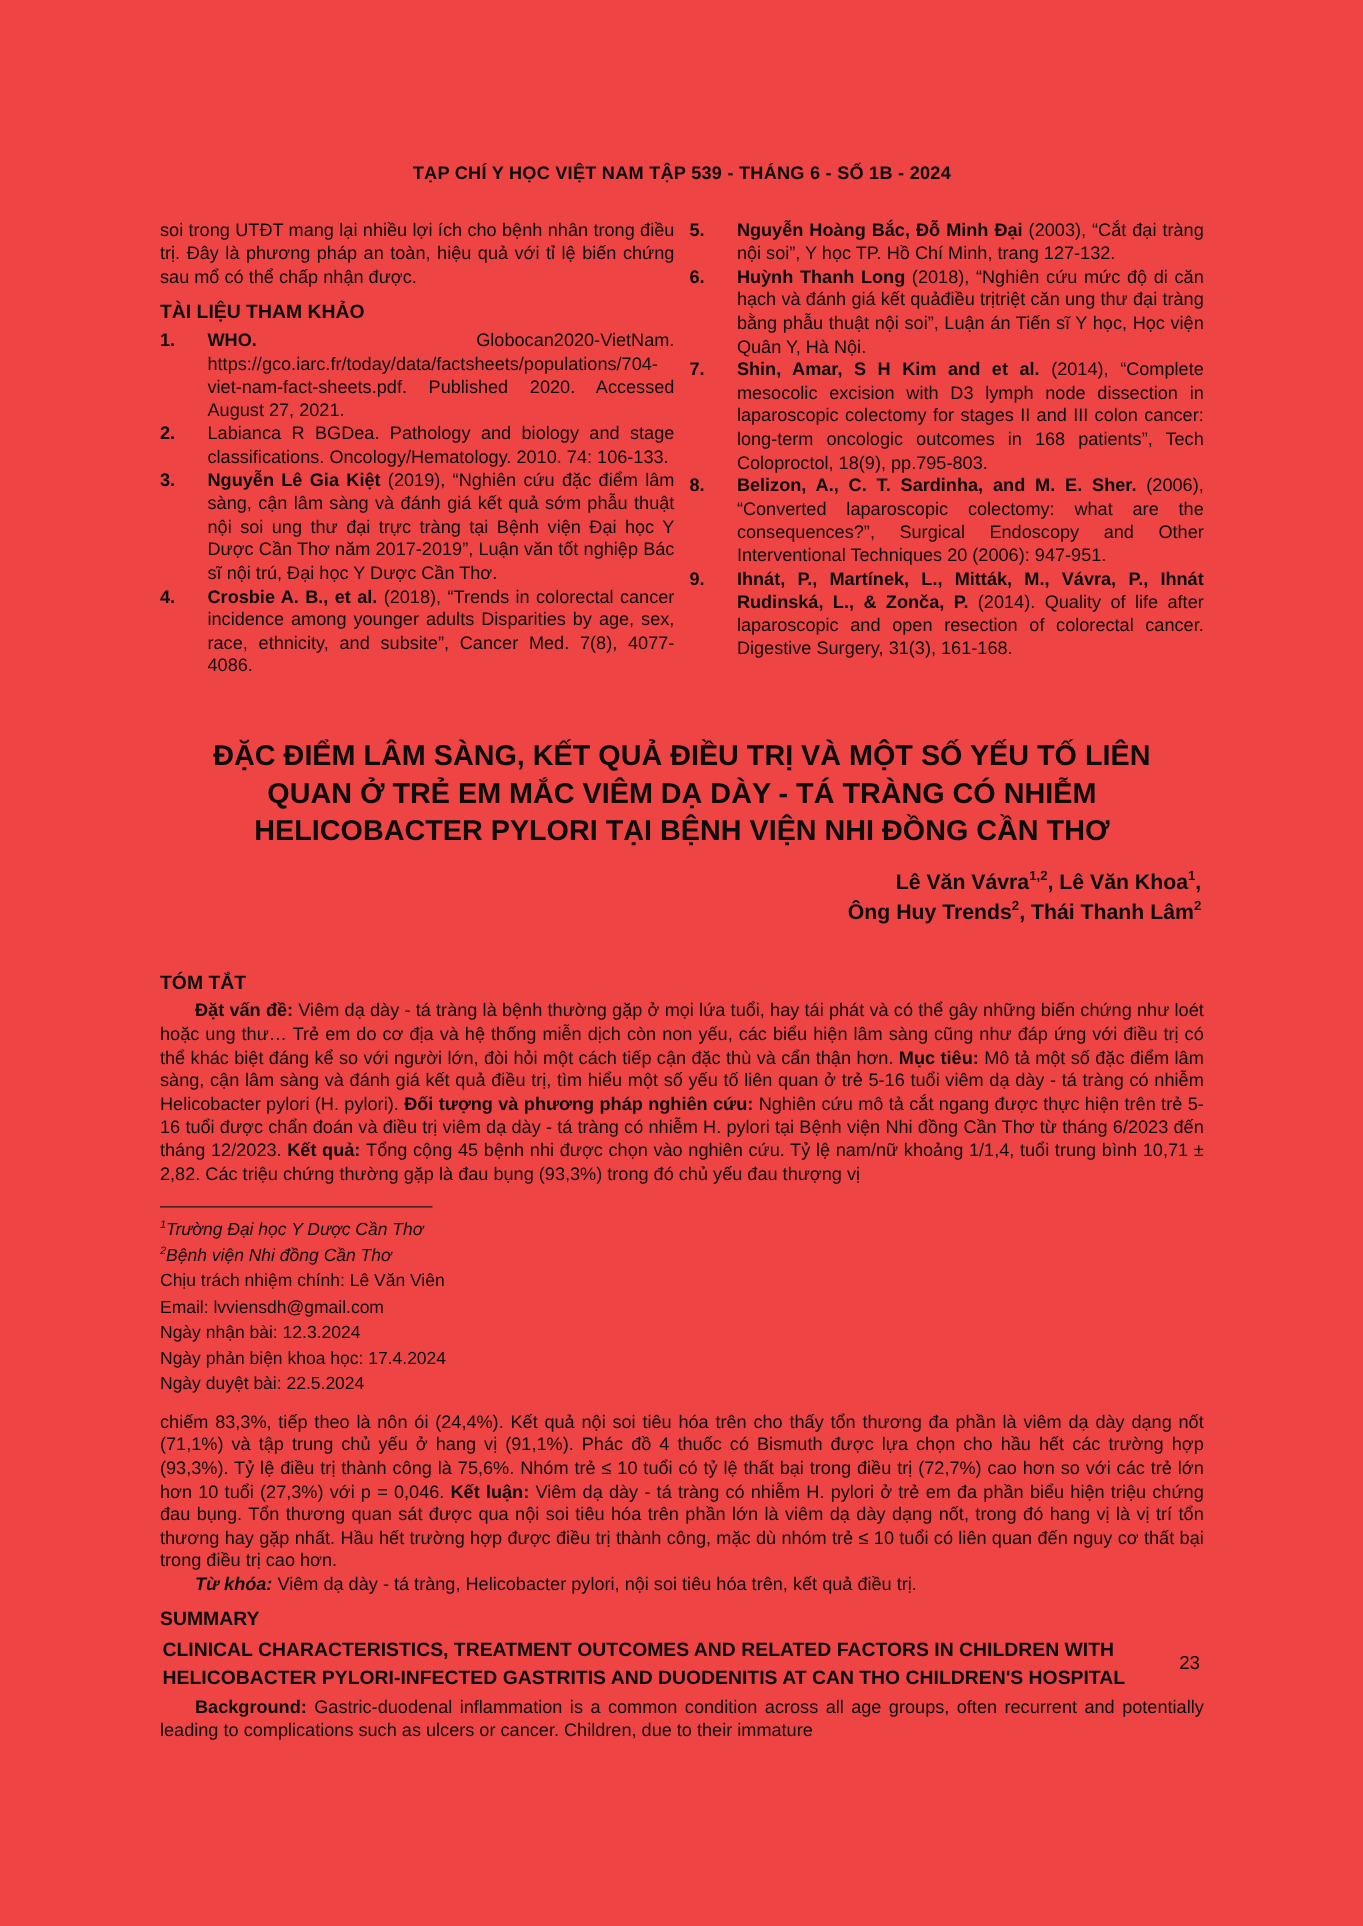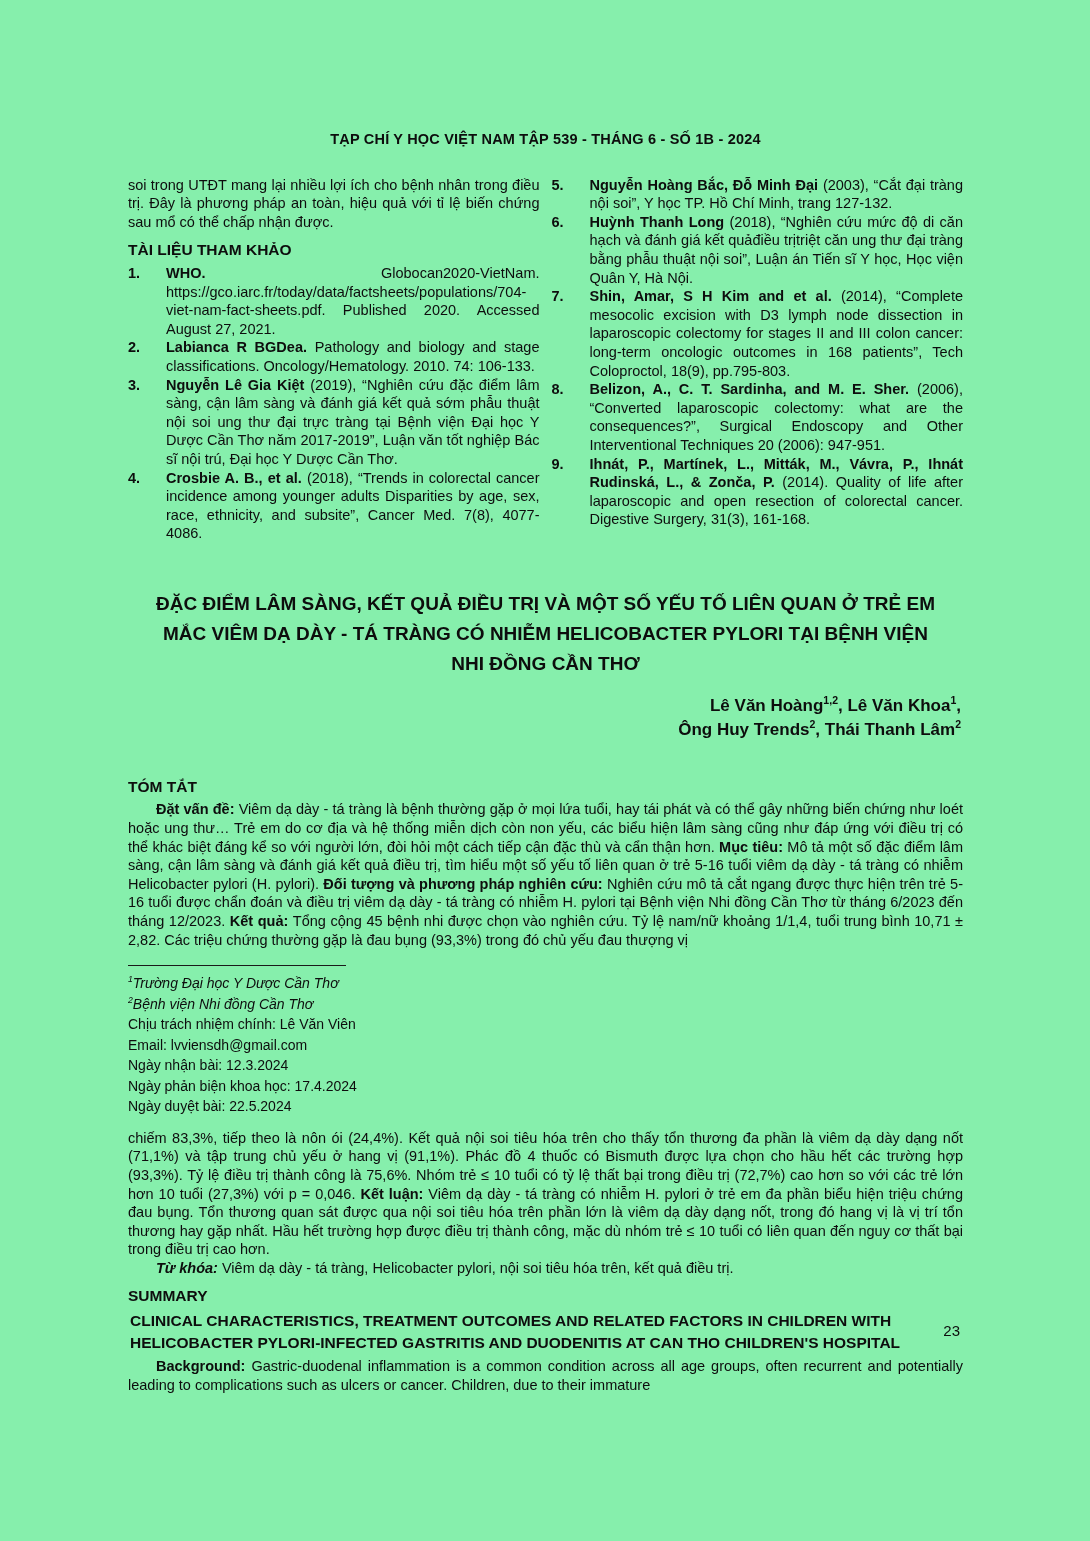--- a/index.html
+++ b/index.html
@@ -1,21 +1,21 @@
 <!DOCTYPE html>
 <html><head>
 <meta charset="utf-8">
 <style>
   * { margin: 0; padding: 0; box-sizing: border-box; }
   html, body { background: #9a9a9a; }
   .page {
     width: 1090px;
     height: 1541px;
     margin: 0 auto;
-    background: #86efac;
+    background: #ef4444;
     position: relative;
     padding: 130px 127px 0 128px;
     font-family: "Liberation Sans", "DejaVu Sans", sans-serif;
     font-size: 14.5px;
     line-height: 18.6px;
     color: #0d0d0d;
     overflow: hidden;
   }
   .running-header {
     text-align: center;
@@ -46,21 +46,21 @@
     font-weight: bold;
     display: inline-block;
     width: 38px;
     text-indent: 0;
   }
 
   .article-title {
     margin-top: 46px;
     text-align: center;
     font-weight: bold;
-    font-size: 19px;
+    font-size: 23px;
     line-height: 30px;
     padding: 0 26px;
   }
   .authors {
     margin-top: 15px;
     text-align: right;
     font-weight: bold;
     font-size: 17px;
     line-height: 24px;
     padding-right: 2px;
@@ -101,38 +101,38 @@
 <div class="page">
 
   <div class="running-header">TẠP CHÍ Y HỌC VIỆT NAM TẬP 539 - THÁNG 6 - SỐ 1B - 2024</div>
 
   <section class="cols">
     <div class="col">
       <p class="para noindent">soi trong UTĐT mang lại nhiều lợi ích cho bệnh nhân trong điều trị. Đây là phương pháp an toàn, hiệu quả với tỉ lệ biến chứng sau mổ có thể chấp nhận được.</p>
       <h2 class="sec-heading">TÀI LIỆU THAM KHẢO</h2>
 
       <div class="ref"><span class="ref-num">1.</span><span class="ref-text"><span style="font-weight: bold;">WHO.</span><span> Globocan2020-VietNam. https://gco.iarc.fr/today/data/factsheets/populations/704-viet-nam-fact-sheets.pdf. Published 2020. Accessed August 27, 2021.</span></span></div>
-      <div class="ref"><span class="ref-num">2.</span><span class="ref-text"><span style="font-weight: bold;">Labianca R BGDea.</span><span> Pathology and biology and stage classifications. Oncology/Hematology. 2010. 74: 106-133.</span></span></div>
+      <div class="ref"><span class="ref-num">2.</span><span class="ref-text"><span style="font-weight: normal;">Labianca R BGDea.</span><span> Pathology and biology and stage classifications. Oncology/Hematology. 2010. 74: 106-133.</span></span></div>
       <div class="ref"><span class="ref-num">3.</span><span class="ref-text"><span style="font-weight: bold;">Nguyễn Lê Gia Kiệt</span><span> (2019), “Nghiên cứu đặc điểm lâm sàng, cận lâm sàng và đánh giá kết quả sớm phẫu thuật nội soi ung thư đại trực tràng tại Bệnh viện Đại học Y Dược Cần Thơ năm 2017-2019”, Luận văn tốt nghiệp Bác sĩ nội trú, Đại học Y Dược Cần Thơ.</span></span></div>
       <div class="ref"><span class="ref-num">4.</span><span class="ref-text"><span style="font-weight: bold;">Crosbie A. B., et al.</span><span> (2018), “Trends in colorectal cancer incidence among younger adults Disparities by age, sex, race, ethnicity, and subsite”, Cancer Med. 7(8), 4077-4086.</span></span></div>
     </div>
 
     <div class="col">
       <div class="ref"><span class="ref-num">5.</span><span class="ref-text"><span style="font-weight: bold;">Nguyễn Hoàng Bắc, Đỗ Minh Đại</span><span> (2003), “Cắt đại tràng nội soi”, Y học TP. Hồ Chí Minh, trang 127-132.</span></span></div>
       <div class="ref"><span class="ref-num">6.</span><span class="ref-text"><span style="font-weight: bold;">Huỳnh Thanh Long</span><span> (2018), “Nghiên cứu mức độ di căn hạch và đánh giá kết quảđiều trịtriệt căn ung thư đại tràng bằng phẫu thuật nội soi”, Luận án Tiến sĩ Y học, Học viện Quân Y, Hà Nội.</span></span></div>
       <div class="ref"><span class="ref-num">7.</span><span class="ref-text"><span style="font-weight: bold;">Shin, Amar, S H Kim and et al.</span><span> (2014), “Complete mesocolic excision with D3 lymph node dissection in laparoscopic colectomy for stages II and III colon cancer: long-term oncologic outcomes in 168 patients”, Tech Coloproctol, 18(9), pp.795-803.</span></span></div>
       <div class="ref"><span class="ref-num">8.</span><span class="ref-text"><span style="font-weight: bold;">Belizon, A., C. T. Sardinha, and M. E. Sher.</span><span> (2006), “Converted laparoscopic colectomy: what are the consequences?”, Surgical Endoscopy and Other Interventional Techniques 20 (2006): 947-951.</span></span></div>
       <div class="ref"><span class="ref-num">9.</span><span class="ref-text"><span style="font-weight: bold;">Ihnát, P., Martínek, L., Mitták, M., Vávra, P., Ihnát Rudinská, L., &amp; Zonča, P.</span><span> (2014). Quality of life after laparoscopic and open resection of colorectal cancer. Digestive Surgery, 31(3), 161-168.</span></span></div>
     </div>
   </section>
 
   <h1 class="article-title">ĐẶC ĐIỂM LÂM SÀNG, KẾT QUẢ ĐIỀU TRỊ VÀ MỘT SỐ YẾU TỐ LIÊN QUAN Ở TRẺ EM MẮC VIÊM DẠ DÀY - TÁ TRÀNG CÓ NHIỄM HELICOBACTER PYLORI TẠI BỆNH VIỆN NHI ĐỒNG CẦN THƠ</h1>
 
   <div class="authors">
-    <div><span>Lê Văn Hoàng</span><sup>1,2</sup><span>, Lê Văn Khoa</span><sup>1</sup><span>,</span></div>
+    <div><span>Lê Văn Vávra</span><sup>1,2</sup><span>, Lê Văn Khoa</span><sup>1</sup><span>,</span></div>
     <div><span>Ông Huy Trends</span><sup>2</sup><span>, Thái Thanh Lâm</span><sup>2</sup></div>
   </div>
 
   <section class="cols body-section">
     <div class="col">
       <h2 class="sec-heading">TÓM TẮT</h2>
       <p class="para"><span style="font-weight: bold;">Đặt vấn đề: </span><span>Viêm dạ dày - tá tràng là bệnh thường gặp ở mọi lứa tuổi, hay tái phát và có thể gây những biến chứng như loét hoặc ung thư… Trẻ em do cơ địa và hệ thống miễn dịch còn non yếu, các biểu hiện lâm sàng cũng như đáp ứng với điều trị có thể khác biệt đáng kể so với người lớn, đòi hỏi một cách tiếp cận đặc thù và cẩn thận hơn. </span><span style="font-weight: bold;">Mục tiêu: </span><span>Mô tả một số đặc điểm lâm sàng, cận lâm sàng và đánh giá kết quả điều trị, tìm hiểu một số yếu tố liên quan ở trẻ 5-16 tuổi viêm dạ dày - tá tràng có nhiễm Helicobacter pylori (H. pylori). </span><span style="font-weight: bold;">Đối tượng và phương pháp nghiên cứu: </span><span>Nghiên cứu mô tả cắt ngang được thực hiện trên trẻ 5-16 tuổi được chẩn đoán và điều trị viêm dạ dày - tá tràng có nhiễm H. pylori tại Bệnh viện Nhi đồng Cần Thơ từ tháng 6/2023 đến tháng 12/2023. </span><span style="font-weight: bold;">Kết quả: </span><span>Tổng cộng 45 bệnh nhi được chọn vào nghiên cứu. Tỷ lệ nam/nữ khoảng 1/1,4, tuổi trung bình 10,71 ± 2,82. Các triệu chứng thường gặp là đau bụng (93,3%) trong đó chủ yếu đau thượng vị</span></p>
 
       <div class="footnote">
         <div class="footnote-rule"></div>

